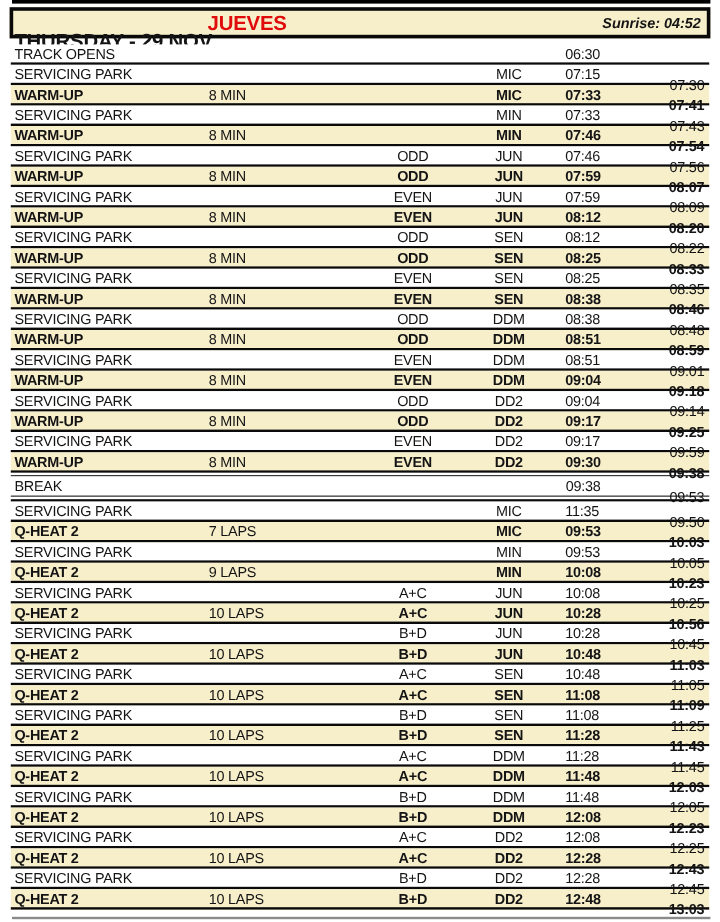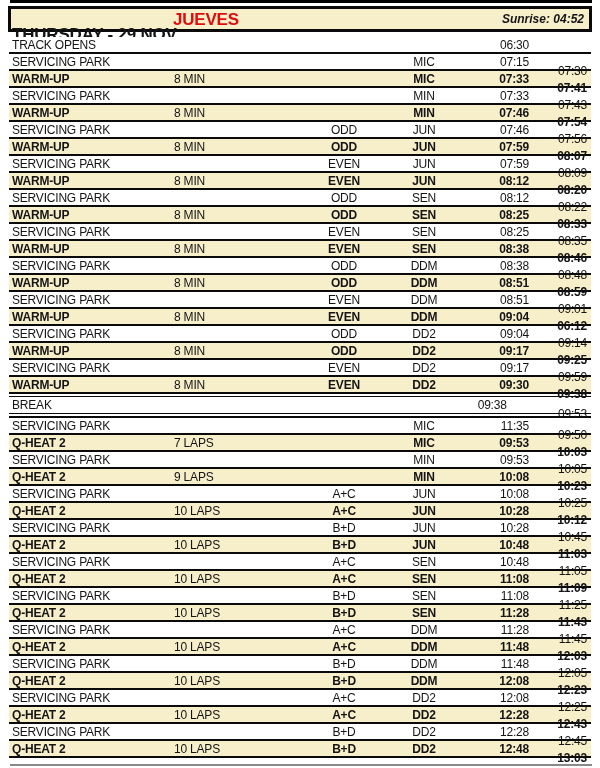--- a/index.html
+++ b/index.html
@@ -48,21 +48,21 @@
     white-space: nowrap;
   }
   .row.hl { background: var(--hl, #f7eeca); }
   .row.hl .c1, .row.hl .c3, .row.hl .c4,
   .row.hl .c5, .row.hl .c6 { font-weight: bold; }
   .row.thin-bottom { border-bottom-width: 1px; gap: 45px; }
   .c1 { width: 165px; padding-left: 3px; }
   .c2 { width: 137px; }
   .c3 { width: 66px;  text-align: center; }
   .c4 { width: 94px;  text-align: center; }
-  .c5 { width: 58px;  text-align: right; }
+  .c5 { width: 58px;  }
   .c6 { width: 62px;  text-align: right; padding-right: 4px; margin-top: 18px; }
   .gap { background: #fff; }
   .gap-thin  { height: 3px; border-bottom: 1px solid #0a0a0a; }
   .gap-thick { height: 4px; border-bottom: 2px solid #0a0a0a; }
   .bottom-rule {
     position: absolute; left: 10px; top: 764px;
     width: 582px; height: 2px; background: #8a8a8a;
   }
 </style>
 </head>
@@ -205,21 +205,21 @@
     <span class="c4">DDM</span>
     <span class="c5">08:51</span>
     <span class="c6">09:01</span>
   </div>
     <div class="row hl">
     <span class="c1">WARM-UP</span>
     <span class="c2">8 MIN</span>
     <span class="c3">EVEN</span>
     <span class="c4">DDM</span>
     <span class="c5">09:04</span>
-    <span class="c6">06:12</span>
+    <span class="c6">09:18</span>
   </div>
     <div class="row">
     <span class="c1">SERVICING PARK</span>
     <span class="c2"></span>
     <span class="c3">ODD</span>
     <span class="c4">DD2</span>
     <span class="c5">09:04</span>
     <span class="c6">09:14</span>
   </div>
     <div class="row hl">
@@ -295,21 +295,21 @@
     <span class="c4">JUN</span>
     <span class="c5">10:08</span>
     <span class="c6">10:25</span>
   </div>
     <div class="row hl">
     <span class="c1">Q-HEAT 2</span>
     <span class="c2">10 LAPS</span>
     <span class="c3">A+C</span>
     <span class="c4">JUN</span>
     <span class="c5">10:28</span>
-    <span class="c6">10:12</span>
+    <span class="c6">10:56</span>
   </div>
     <div class="row">
     <span class="c1">SERVICING PARK</span>
     <span class="c2"></span>
     <span class="c3">B+D</span>
     <span class="c4">JUN</span>
     <span class="c5">10:28</span>
     <span class="c6">10:45</span>
   </div>
     <div class="row hl">

